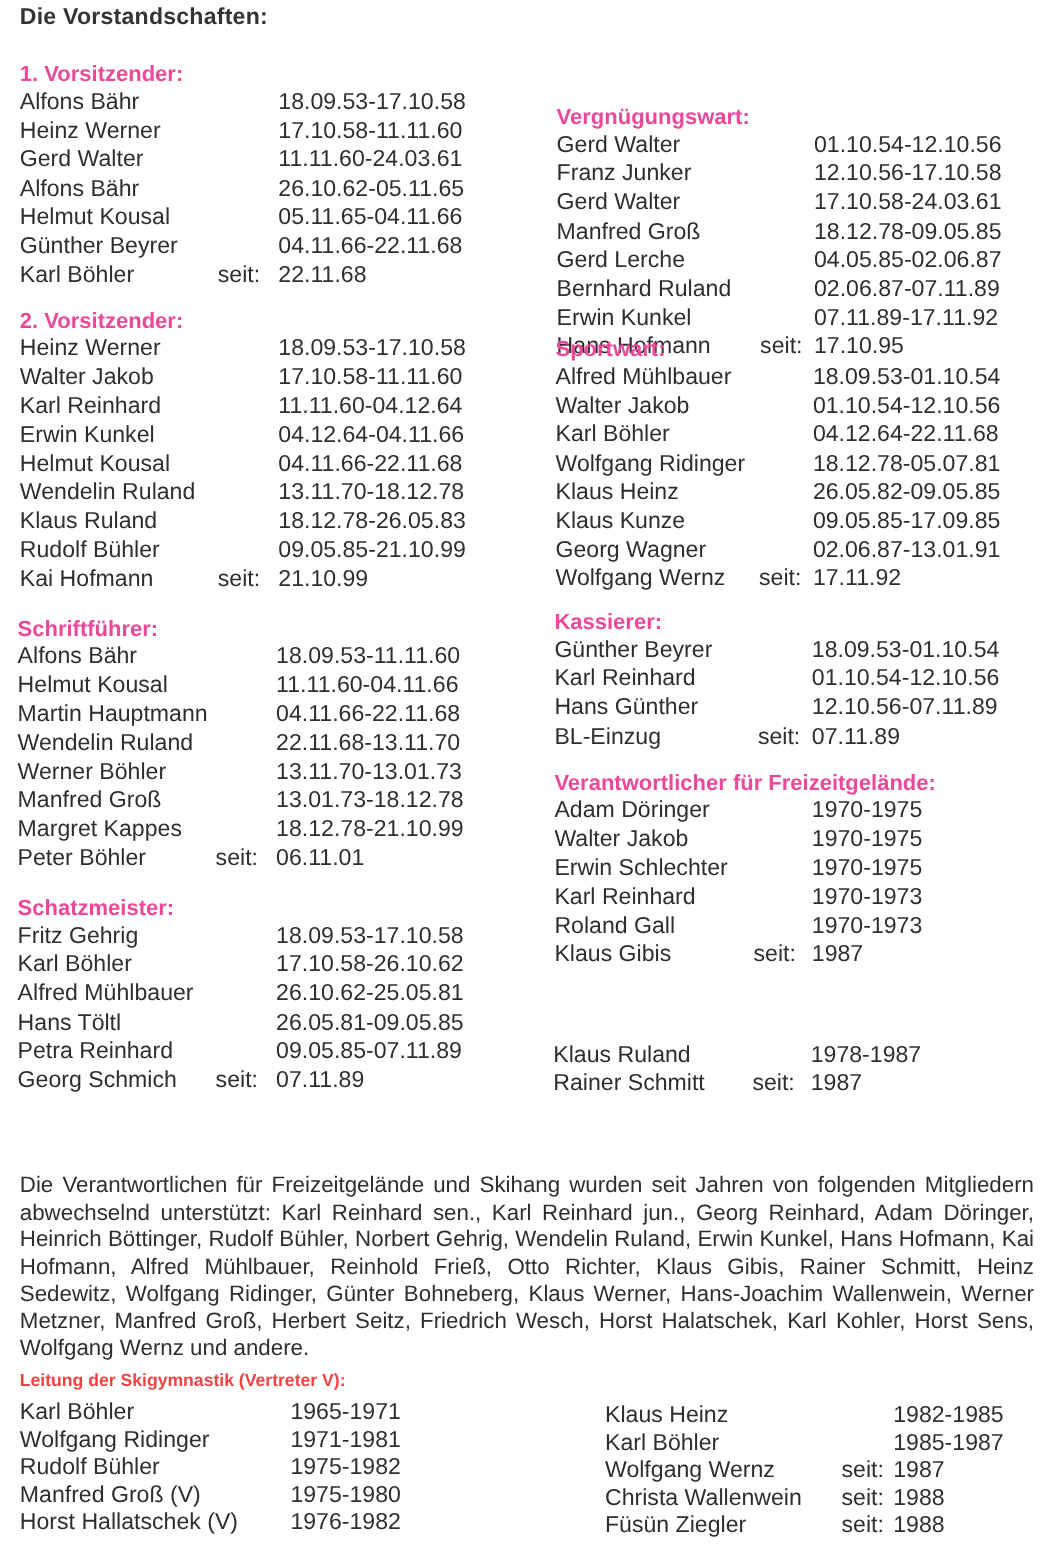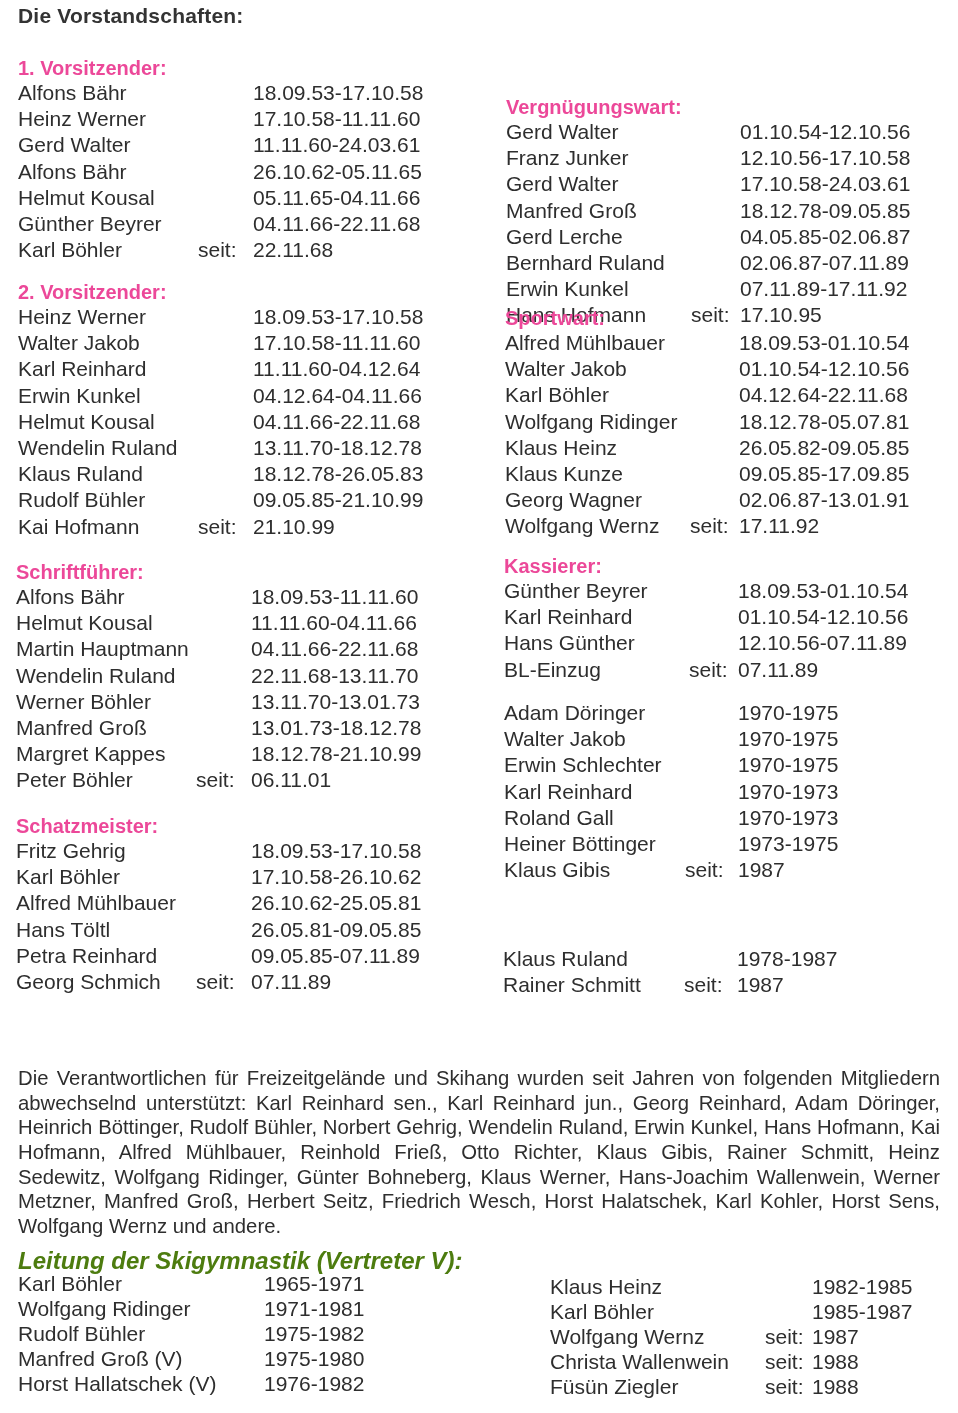--- a/index.html
+++ b/index.html
@@ -26,21 +26,21 @@
   .right .row .seit { left: 185px; }
   .right.yr .row .date { left: 234px; text-align: right; }
   .right.yr .row .seit { left: 181px; }
 
   .para {
     position: absolute; left: 18px; top: 1046px; width: 922px;
     font-size: 20.3px; line-height: 24.6px; text-align: justify; color: #2e2e2e;
   }
   .gym-head {
     position: absolute; left: 18px; top: 1247px;
-    font-size: 24px; font-weight: bold; color: #4d7c0f; white-space: nowrap; font-style: italic;
+    font-size: 16px; font-weight: bold; color: #ef4444; white-space: nowrap;
   }
   .gym { position: absolute; }
   .gym .row { height: 25px; line-height: 25px; }
   .gym.l .row .date { left: 246px; }
   .gym.r .row .date { left: 262px; }
   .gym.r .row .seit { left: 215px; }
 </style>
 </head>
 <body>
 
@@ -269,20 +269,21 @@
       <span class="name">Hans Günther</span>
       <span class="date">12.10.56-07.11.89</span>
     </div>
     <div class="row">
       <span class="name">BL-Einzug</span>
       <span class="seit">seit:</span>
       <span class="date">07.11.89</span>
     </div>
   </div>
 <div class="section right yr" style="left:504px; top:700px;">
+    <div class="head">Verantwortlicher für Freizeitgelände:</div>
     <div class="row">
       <span class="name">Adam Döringer</span>
       <span class="date">1970-1975</span>
     </div>
     <div class="row">
       <span class="name">Walter Jakob</span>
       <span class="date">1970-1975</span>
     </div>
     <div class="row">
       <span class="name">Erwin Schlechter</span>
@@ -290,24 +291,20 @@
     </div>
     <div class="row">
       <span class="name">Karl Reinhard</span>
       <span class="date">1970-1973</span>
     </div>
     <div class="row">
       <span class="name">Roland Gall</span>
       <span class="date">1970-1973</span>
     </div>
     <div class="row">
-      <span class="name">Heiner Böttinger</span>
-      <span class="date">1973-1975</span>
-    </div>
-    <div class="row">
       <span class="name">Klaus Gibis</span>
       <span class="seit">seit:</span>
       <span class="date">1987</span>
     </div>
   </div>
 <div class="section right yr" style="left:503px; top:946px;">
     <div class="row">
       <span class="name">Klaus Ruland</span>
       <span class="date">1978-1987</span>
     </div>

